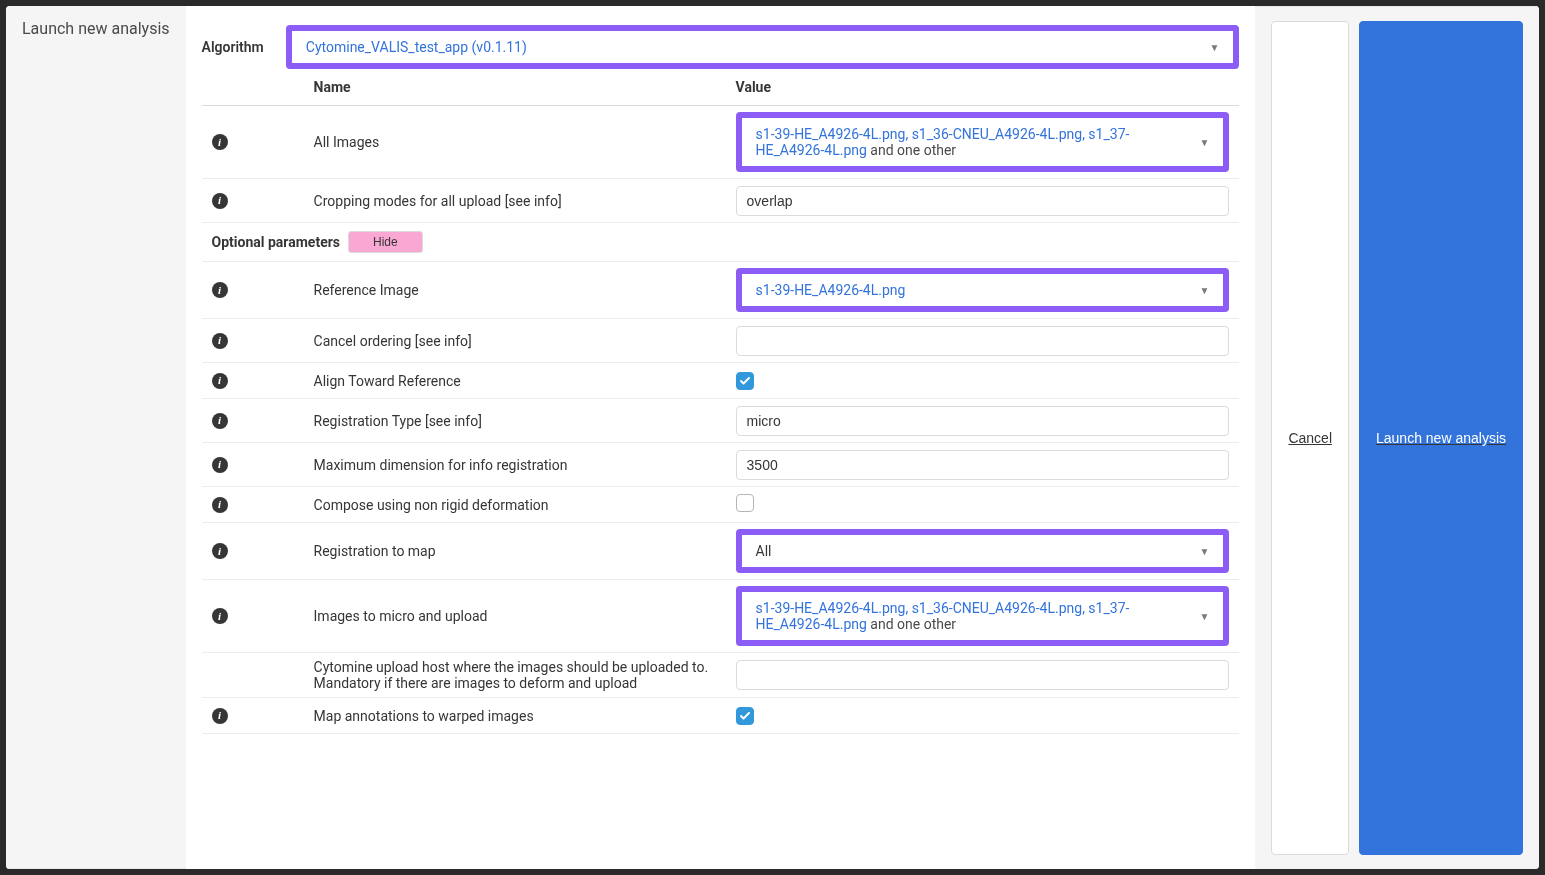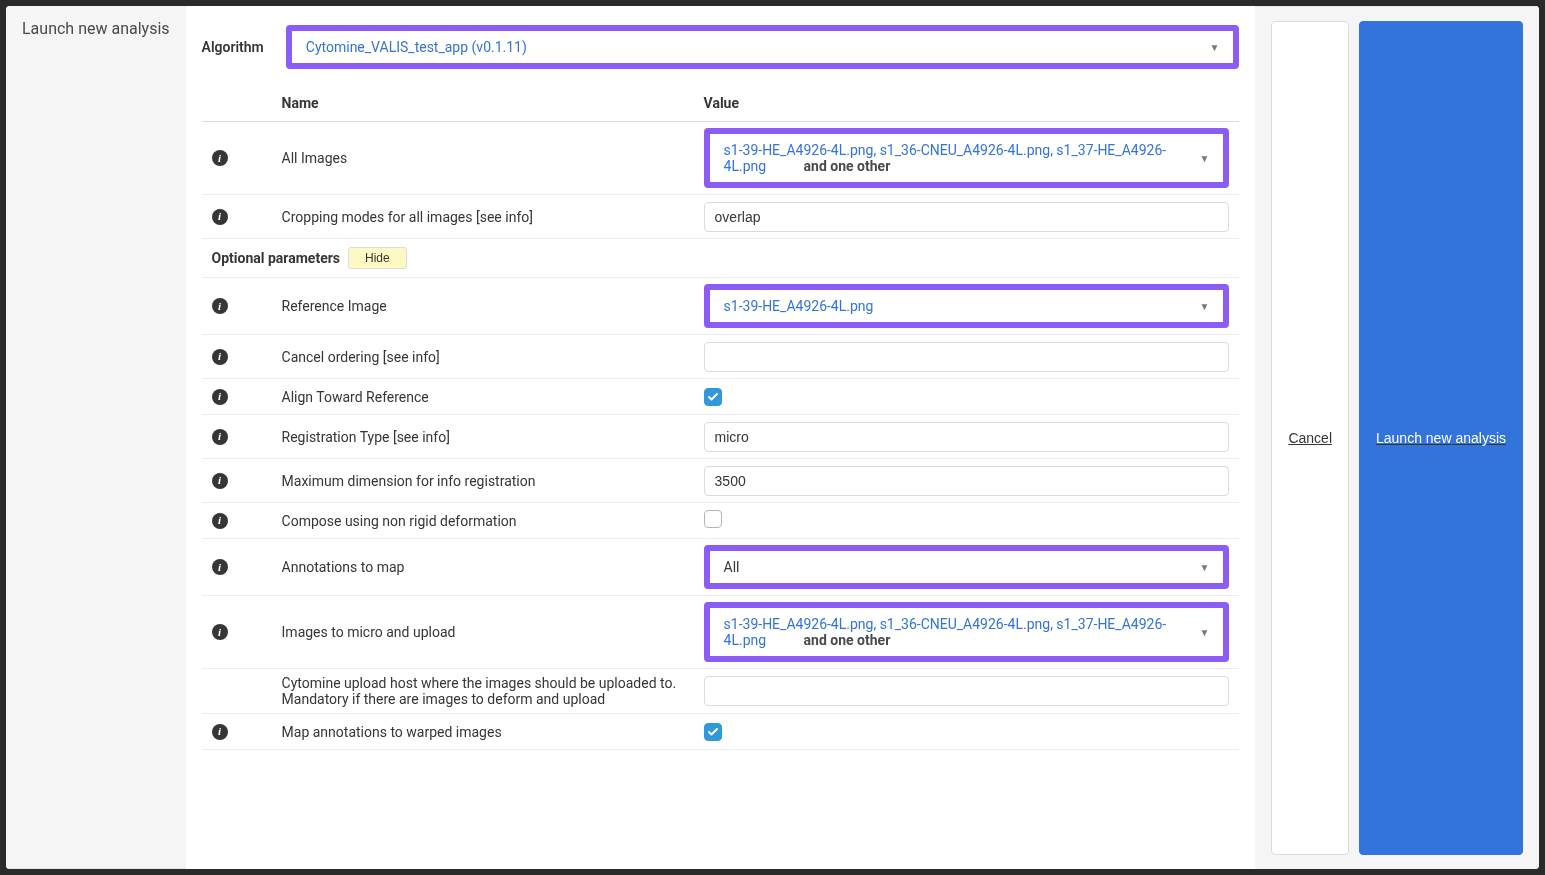--- a/index.html
+++ b/index.html
@@ -31,21 +31,20 @@
     }
     .modal-body {
       padding: 19px 16px 10px;
       flex: 1;
       overflow-y: auto;
     }
     .algorithm-row {
       display: flex;
       align-items: center;
       gap: 22px;
-      margin-bottom: 16px;
     }
     .algorithm-label {
       font-weight: 600;
       color: #363636;
       font-size: 14px;
     }
     .dropdown {
       flex: 1;
       border: 6px solid #8b5cf6;
       border-radius: 4px;
@@ -69,21 +68,21 @@
       color: #3273dc;
     }
     .table-header {
       display: flex;
       padding: 10px 0;
       border-bottom: 1px solid #dbdbdb;
       font-weight: 700;
       color: #363636;
     }
     .col-icon { width: 80px; padding-left: 10px; }
-    .col-name { width: 422px; }
+    .col-name { width: 422px; margin-left: 32px; }
     .col-value { flex: 1; padding-right: 10px; }
     .param-row {
       display: flex;
       align-items: center;
       border-bottom: 1px solid #ececec;
       min-height: 44px;
       padding: 6px 0;
     }
     .param-row .col-icon {
       display: flex;
@@ -123,23 +122,23 @@
       padding: 8px 10px;
       border-bottom: 1px solid #ececec;
       gap: 8px;
     }
     .section-title {
       font-weight: 700;
       color: #363636;
     }
     .hide-btn {
       border: 1px solid #dbdbdb;
-      background: #fef9c3;
+      background: #f9a8d4;
       border-radius: 3px;
-      padding: 3px 16px;
+      padding: 3px 24px;
       font-size: 12px;
       color: #363636;
       cursor: pointer;
     }
     .cb {
       width: 18px;
       height: 18px;
       border: 1px solid #b5b5b5;
       border-radius: 4px;
       display: inline-flex;
@@ -148,21 +147,21 @@
       cursor: pointer;
       background: #fff;
     }
     .cb.checked {
       background: #3298dc;
       border-color: #3298dc;
     }
     .cb.checked svg { display: block; }
     .cb svg { display: none; }
     .multi-text { display: inline; }
-    .suffix-text { color: #4a4a4a; font-weight: 700; padding-left: 34px; }
+    .suffix-text { color: #4a4a4a; font-weight: 400; }
     .modal-footer {
       background: #f5f5f5;
       padding: 14px 16px;
       border-top: 1px solid #e8e8e8;
       display: flex;
       justify-content: flex-end;
       gap: 10px;
       text-decoration: underline;
     }
     .btn {
@@ -217,21 +216,21 @@
           </span>
           <span class="caret">▼</span>
         </div>
       </div>
     </div>
 
     <div class="param-row">
       <div class="col-icon">
           <span class="info-icon">i</span>
         </div>
-      <div class="col-name"><span class="param-name">Cropping modes for all images [see info]</span></div>
+      <div class="col-name"><span class="param-name">Cropping modes for all upload [see info]</span></div>
       <div class="col-value">
         <input class="text-input" type="text" value="overlap" style="">
       </div>
     </div>
 
     <div class="section-row">
       <span class="section-title">Optional parameters</span>
       <button class="hide-btn">Hide</button>
     </div>
 
@@ -301,21 +300,21 @@
         <span class="cb">
           
         </span>
       </div>
     </div>
 
     <div class="param-row">
       <div class="col-icon">
           <span class="info-icon">i</span>
         </div>
-      <div class="col-name"><span class="param-name">Annotations to map</span></div>
+      <div class="col-name"><span class="param-name">Registration to map</span></div>
       <div class="col-value">
         <div class="dropdown">
           <span>All</span>
           <span class="caret">▼</span>
         </div>
       </div>
     </div>
 
     <div class="param-row">
       <div class="col-icon">

